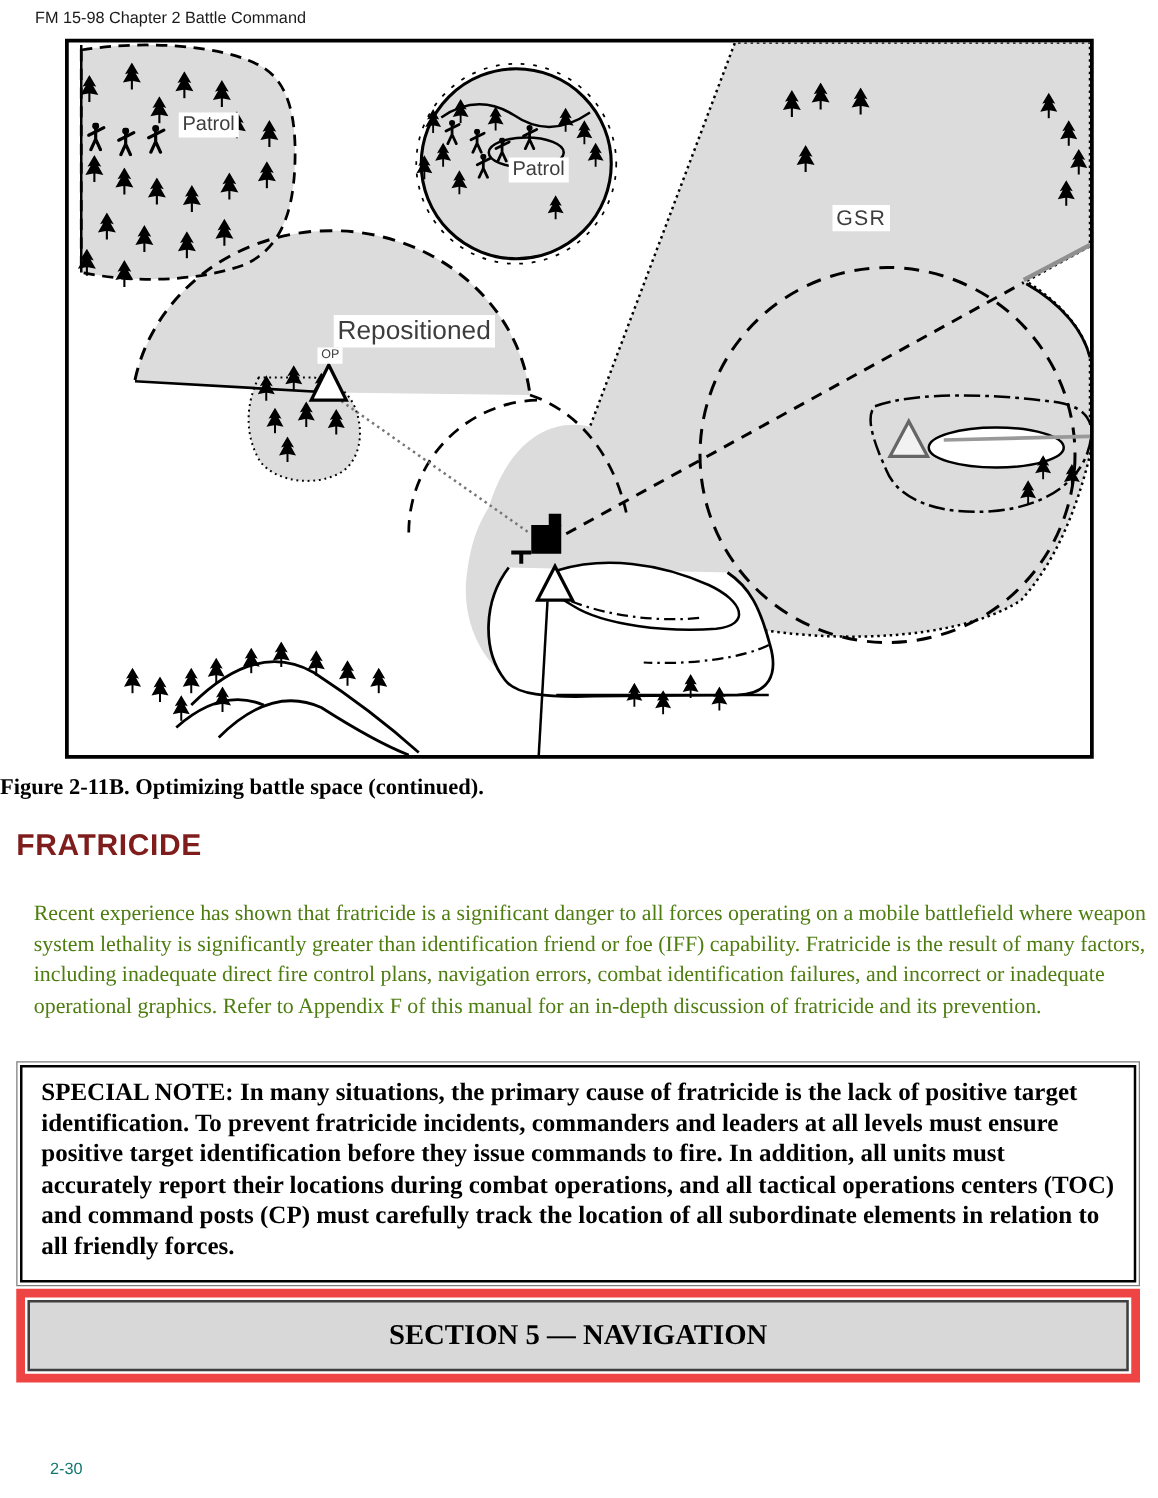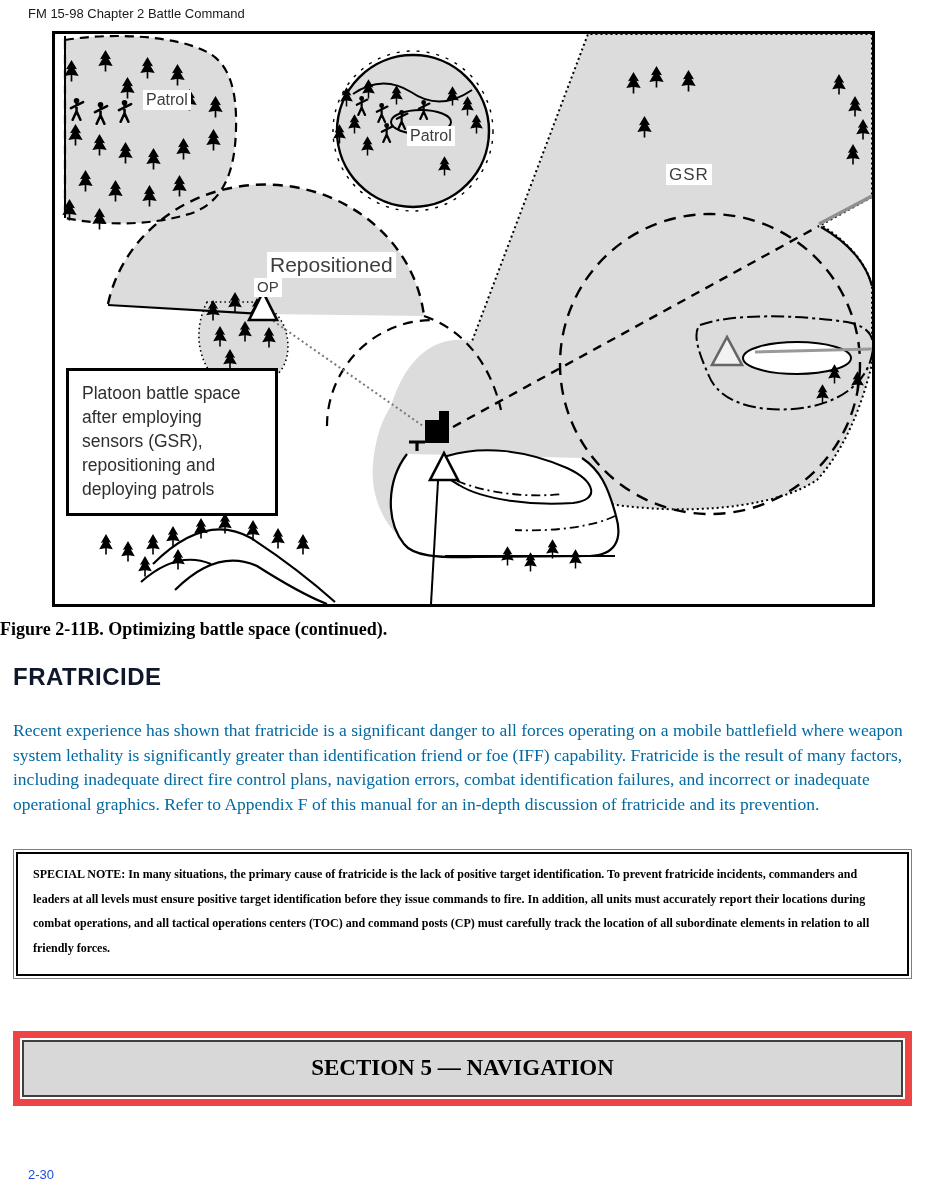--- a/index.html
+++ b/index.html
@@ -18,57 +18,57 @@
   }
   .fig svg { position:absolute; left:0; top:0; width:817px; height:570px; }
   .map-label {
     position:absolute; background:#fff; color:#3d3d3d; text-align:left;
     font-family:"Liberation Sans", sans-serif; padding:0 3px; line-height:1.25;
   }
   .lbl-patrol-left  { left:88px;  top:56px;  font-size:16px; }
   .lbl-patrol-top   { left:352px; top:92px;  font-size:16px; }
   .lbl-gsr          { left:611px; top:130px; font-size:17px; letter-spacing:1px; }
   .lbl-repo1        { left:168px; top:218px; font-size:21px;margin-left:44px; }
-  .lbl-repo2        { left:199px; top:244px; font-size:15px; }
+  .lbl-repo2        { left:199px; top:244px; font-size:10px; }
   .callout {
     position:absolute; left:11px; top:334px; width:212px;
     border:3px solid #000; background:#fff; padding:10px 10px 12px 13px;
     font:17.5px/24px "Liberation Sans", sans-serif; color:#2e2e2e;
   }
   .caption {
     position:absolute; left:0; top:619px; width:926px; 
     font-weight:bold; font-size:18px;
   }
   .h1 {
     position:absolute; left:13px; top:663px;
-    font:bold 24px "Liberation Sans", sans-serif; letter-spacing:.5px; color:#0f172a;
+    font:bold 24px "Liberation Sans", sans-serif; letter-spacing:.5px; color:#7f1d1d;
   }
   .para {
-    position:absolute; left:13px; top:718px; width:899px;
-    font-size:17.5px; line-height:24.6px; color:#0369a1;
+    position:absolute; left:27px; top:718px; width:899px;
+    font-size:17.5px; line-height:24.6px; color:#4d7c0f;
   }
   .note-outer {
     position:absolute; left:13px; top:849px; width:899px;
     border:1px solid #7d7d7d; padding:2px; background:#fff;
   }
   .note-inner {
     border:2px solid #000; padding:8px 14px 14px 15px;
-    font-weight:bold; font-size:12px; line-height:24.6px;
+    font-weight:bold; font-size:20px; line-height:24.6px;
   }
   .section-outer {
     position:absolute; left:13px; top:1031px; width:899px;
     border:7px solid #ef4444; padding:2px; background:#fff;
   }
   .section-inner {
     border:2px solid #3f3f3f; background:#d8d8d8; text-align:center;
     font-weight:bold; font-size:23px; padding:13px 0 14px;
   }
   .pagenum {
-    position:absolute; left:28px; top:1167px;
-    font:13px "Liberation Sans", sans-serif; color:#1d4ed8;
+    position:absolute; left:40px; top:1167px;
+    font:13px "Liberation Sans", sans-serif; color:#0f766e;
   }
 </style>
 </head>
 <body>
 
 <div class="hdr">FM 15-98 Chapter 2 Battle Command</div>
 
 <div class="fig">
   <svg viewBox="0 0 817 570">
     <defs>
@@ -230,21 +230,20 @@
     <polygon points="389,419 375,446 403,446" fill="#fff" stroke="#000" stroke-width="2.6"></polygon>
     <polygon points="208,258 194,286 222,286" fill="#fff" stroke="#000" stroke-width="2.6"></polygon>
     <polygon points="672,303 657,331 687,331" fill="#f2f2f2" stroke="#666" stroke-width="2.6"></polygon>
   </svg>
 
   <div class="map-label lbl-patrol-left">Patrol</div>
   <div class="map-label lbl-patrol-top">Patrol</div>
   <div class="map-label lbl-gsr">GSR</div>
   <div class="map-label lbl-repo1">Repositioned</div>
   <div class="map-label lbl-repo2">OP</div>
-  <div class="callout">Platoon battle space after employing sensors (GSR), repositioning and deploying patrols</div>
 </div>
 
 <div class="caption">Figure 2-11B. Optimizing battle space (continued).</div>
 
 <div class="h1">FRATRICIDE</div>
 
 <div class="para">Recent experience has shown that fratricide is a significant danger to all forces operating on a mobile battlefield where weapon system lethality is significantly greater than identification friend or foe (IFF) capability. Fratricide is the result of many factors, including inadequate direct fire control plans, navigation errors, combat identification failures, and incorrect or inadequate operational graphics. Refer to Appendix F of this manual for an in-depth discussion of fratricide and its prevention.</div>
 
 <div class="note-outer">
   <div class="note-inner">SPECIAL NOTE: In many situations, the primary cause of fratricide is the lack of positive target identification. To prevent fratricide incidents, commanders and leaders at all levels must ensure positive target identification before they issue commands to fire. In addition, all units must accurately report their locations during combat operations, and all tactical operations centers (TOC) and command posts (CP) must carefully track the location of all subordinate elements in relation to all friendly forces.</div>

